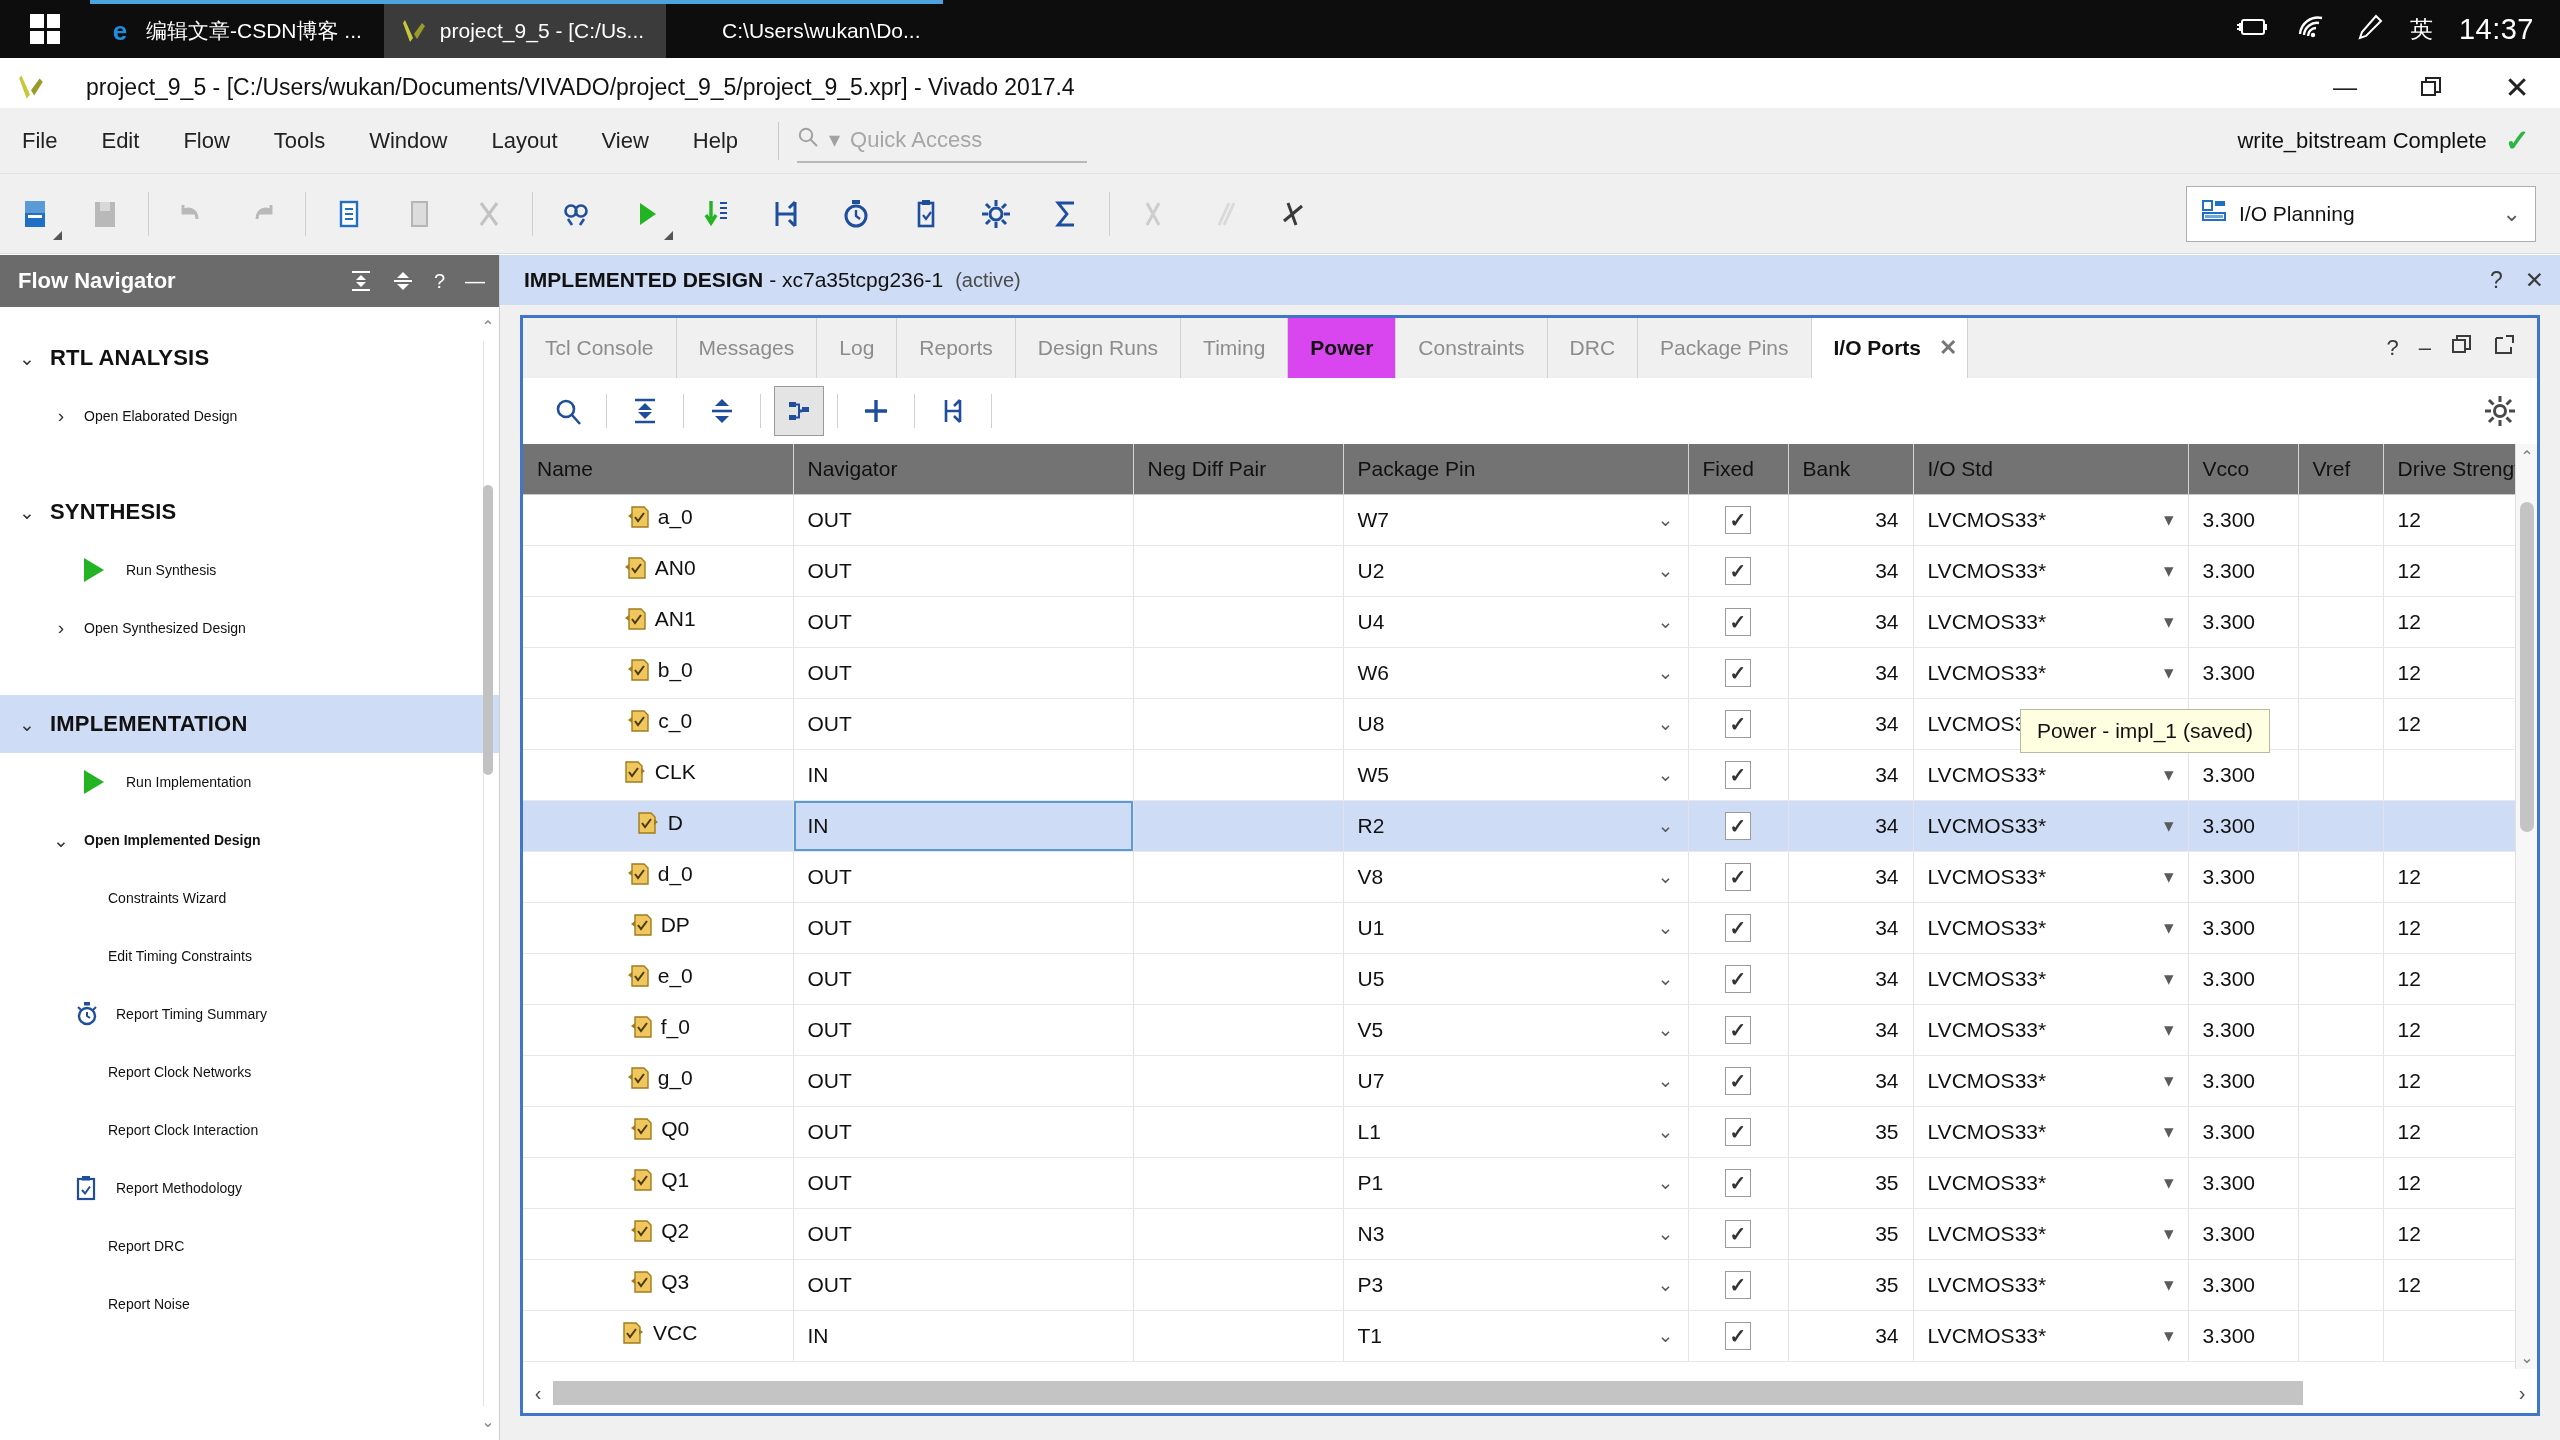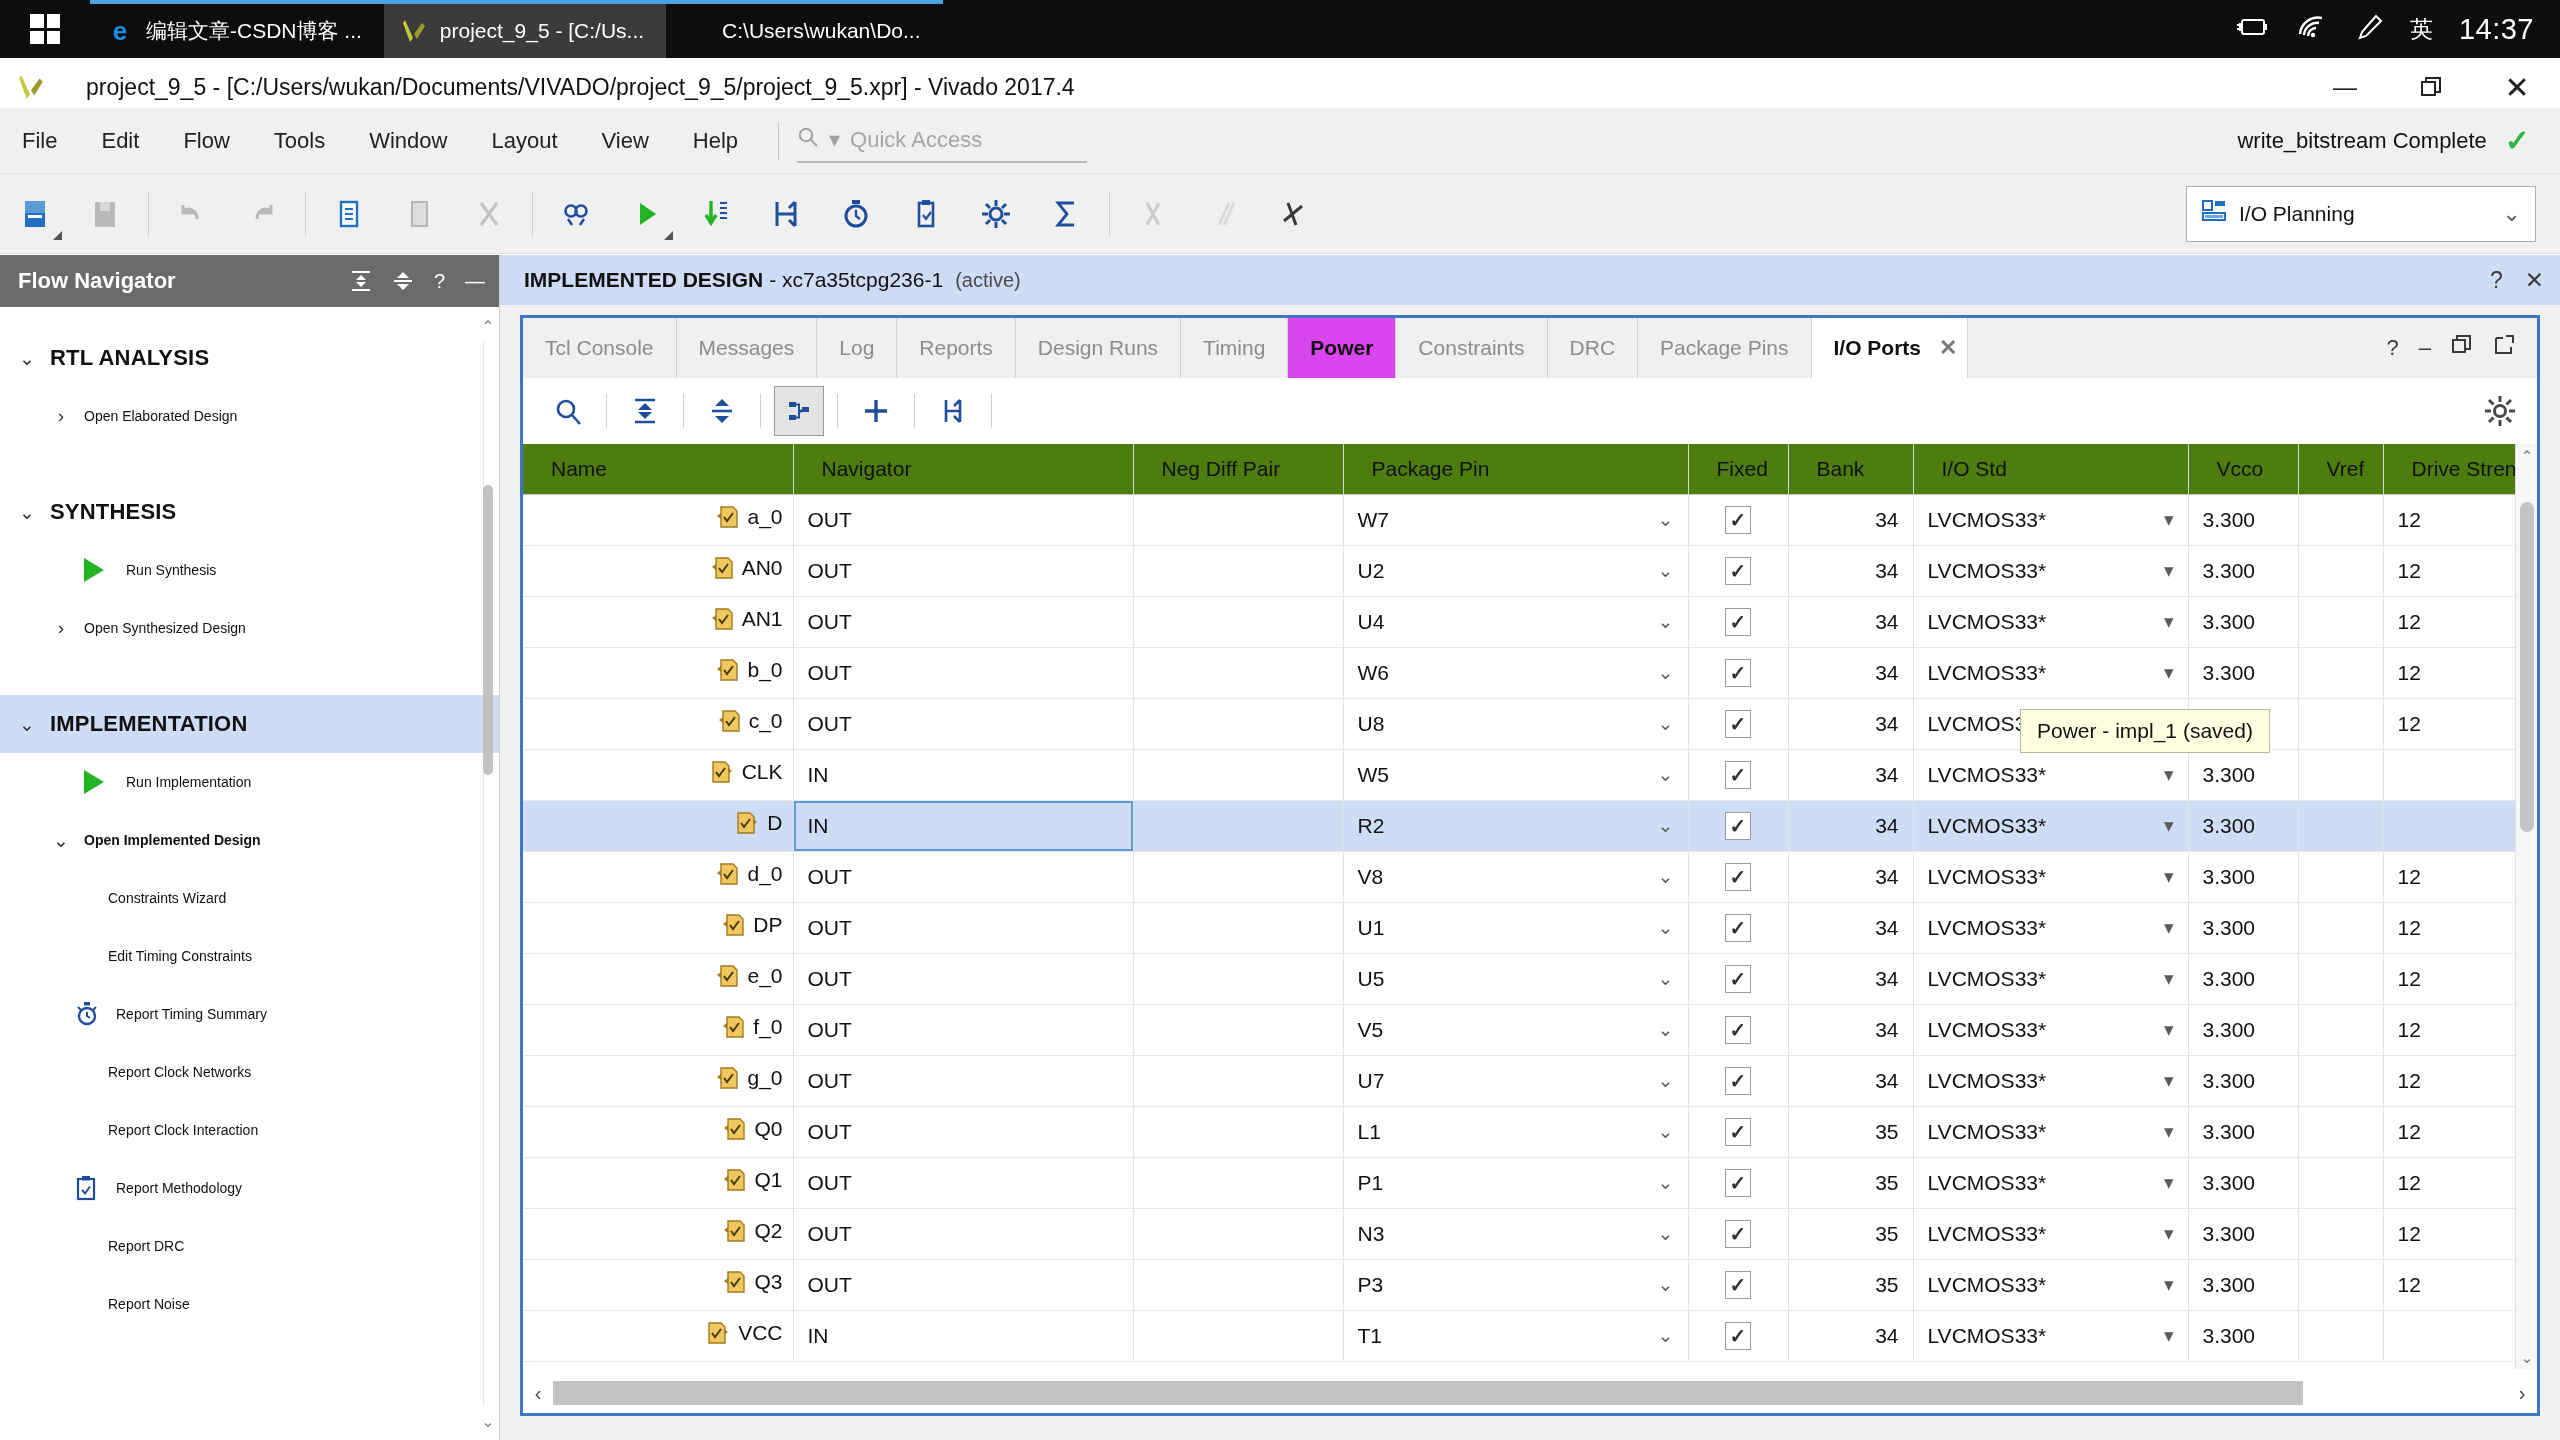--- a/index.html
+++ b/index.html
@@ -149,30 +149,30 @@
 
   #tooltip {
     position: absolute; left: 1497px; top: 391px; background: #feffe1; border: 1px solid #b9b9a0;
     padding: 9px 16px; font-size: 21px; color: #111; z-index: 40; white-space: nowrap;
   }
 
   
   #tbl { position: absolute; top: 126px; left: 0; right: 0; bottom: 0; overflow: hidden; }
   table { border-collapse: collapse; table-layout: fixed; width: 2000px; }
   thead th {
-    background: #4d7c0f; border-right: 1px solid #d6d6d6; border-bottom: 1px solid #c8c8c8;
-    font-size: 21px; font-weight: normal; color: #111; text-align: left; height: 50px; padding: 0 28px; margin-top: 25px;
+    background: #737373; border-right: 1px solid #d6d6d6; border-bottom: 1px solid #c8c8c8;
+    font-size: 21px; font-weight: normal; color: #111; text-align: left; height: 50px; padding: 0 14px; margin-top: 25px;
   }
   tbody td {
     border-right: 1px solid #e3e3e3; border-bottom: 1px solid #e8e8e8;
     height: 51px; font-size: 21px; color: #111; padding: 0 14px; background: #ffffff;
     white-space: nowrap; overflow: hidden;
   }
   tbody tr.sel td { background: #cfdcf5; }
-  td.c-name { text-align: right; padding-right: 10px; }
+  td.c-name { text-align: center; padding-right: 10px; }
   .nm-wrap { display: inline-flex; align-items: center; gap: 9px; }
   .port-ico { width: 22px; height: 24px; flex: 0 0 22px; }
   .cell-dd { display: flex; align-items: center; height: 100%; }
   .cell-dd .val { flex: 1; }
   .cell-dd .ar { color: #5b5b5b; font-size: 19px; padding-left: 8px; }
   td.sel-cell { box-shadow: inset 0 0 0 2px #5b9bd5; }
   .chk { width: 26px; height: 28px; border: 1px solid #9b9b9b; background: #fff; display: inline-flex;
          align-items: center; justify-content: center; color: #333; font-size: 20px; font-weight: bold; }
   td.c-ctr { text-align: center; }
   td.c-r { text-align: right; }

